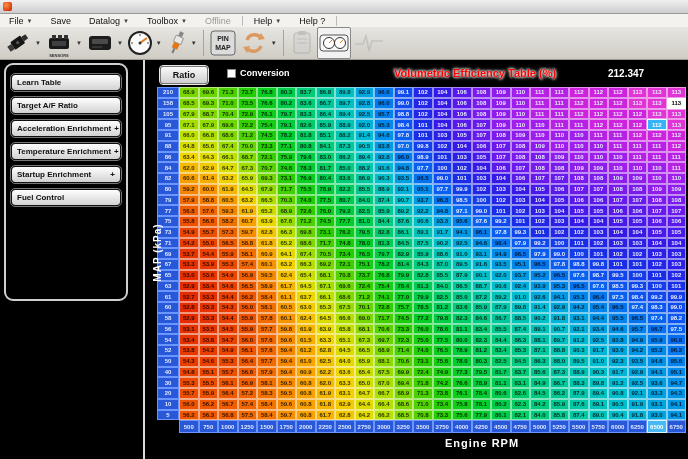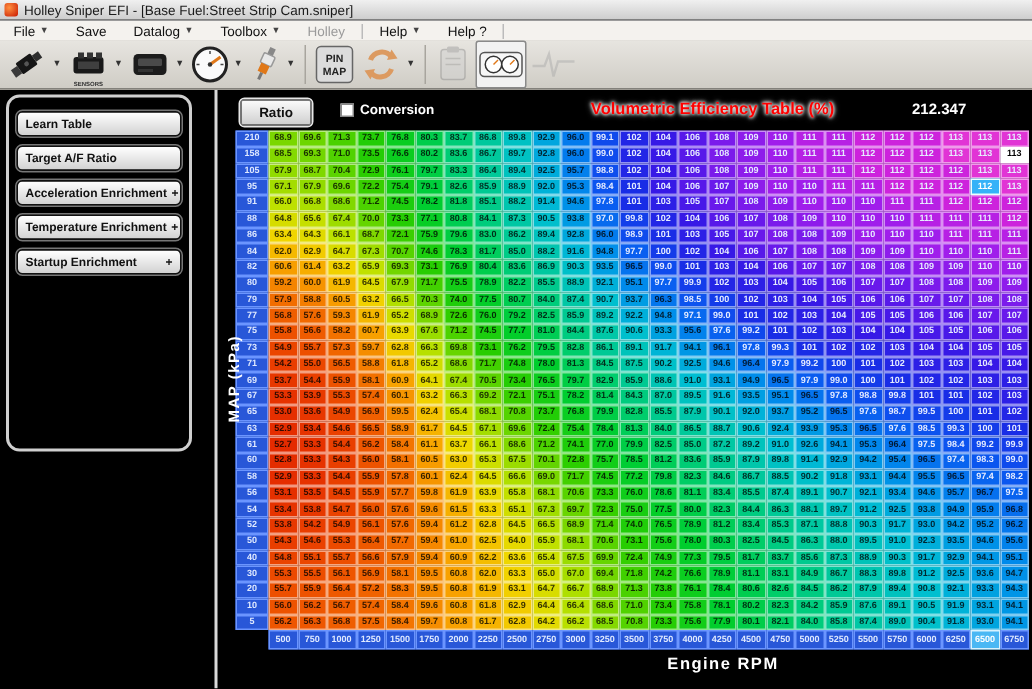--- a/index.html
+++ b/index.html
@@ -64,28 +64,27 @@
   .cell.whitecell{background:#ffffff !important;color:#000 !important;}
   .corner{background:#000;border:none;}
   .axis-x{position:absolute;color:#fff;font-size:11px;font-weight:bold;letter-spacing:1px;}
   .axis-y{position:absolute;color:#fff;font-size:10px;font-weight:bold;transform:rotate(-90deg);transform-origin:center;letter-spacing:1px;}
 </style>
 </head>
 <body>
 
 <div class="titlebar">
   <span class="appicon"></span>
-  <span class="ttl">Holley Sniper EFI - [Base Fuel:Street Strip Cam.sniper]</span>
 </div>
 <div class="menubar" id="menubar">
     <span class="menuitem">File<span class="arr">▼</span></span>
     <span class="menuitem">Save</span>
     <span class="menuitem">Datalog<span class="arr">▼</span></span>
     <span class="menuitem">Toolbox<span class="arr">▼</span></span>
-    <span class="menuitem disabled">Holley</span>
+    <span class="menuitem disabled">Offline</span>
     <span class="menusep"></span>
     <span class="menuitem">Help<span class="arr">▼</span></span>
     <span class="menuitem">Help ?</span>
     <span class="menusep"></span>
   </div>
 <div class="toolbar" id="toolbar">
     <span class="tbtn">
       <svg width="28" height="26" viewBox="0 0 28 26">
         <g transform="rotate(-35 14 13)">
           <rect x="3" y="10" width="5" height="6" fill="#3a3a3a"></rect>
@@ -192,20 +191,23 @@
         <span>Acceleration Enrichment</span>
         <span class="plus">+</span>
       </div>
       <div class="fuelbtn">
         <span>Temperature Enrichment</span>
         <span class="plus">+</span>
       </div>
       <div class="fuelbtn far">
         <span>Startup Enrichment</span>
         <span class="plus">+</span>
+      </div>
+      <div class="fuelbtn">
+        <span>Fuel Control</span>
       </div>
     </div>
 </div>
 
 <div class="graphbtn">Ratio</div>
 <div class="convwrap">
   <span class="convbox"></span>
   <span class="convlabel">Conversion</span>
 </div>
 <div class="vetitle">Volumetric Efficiency Table (%)</div>

